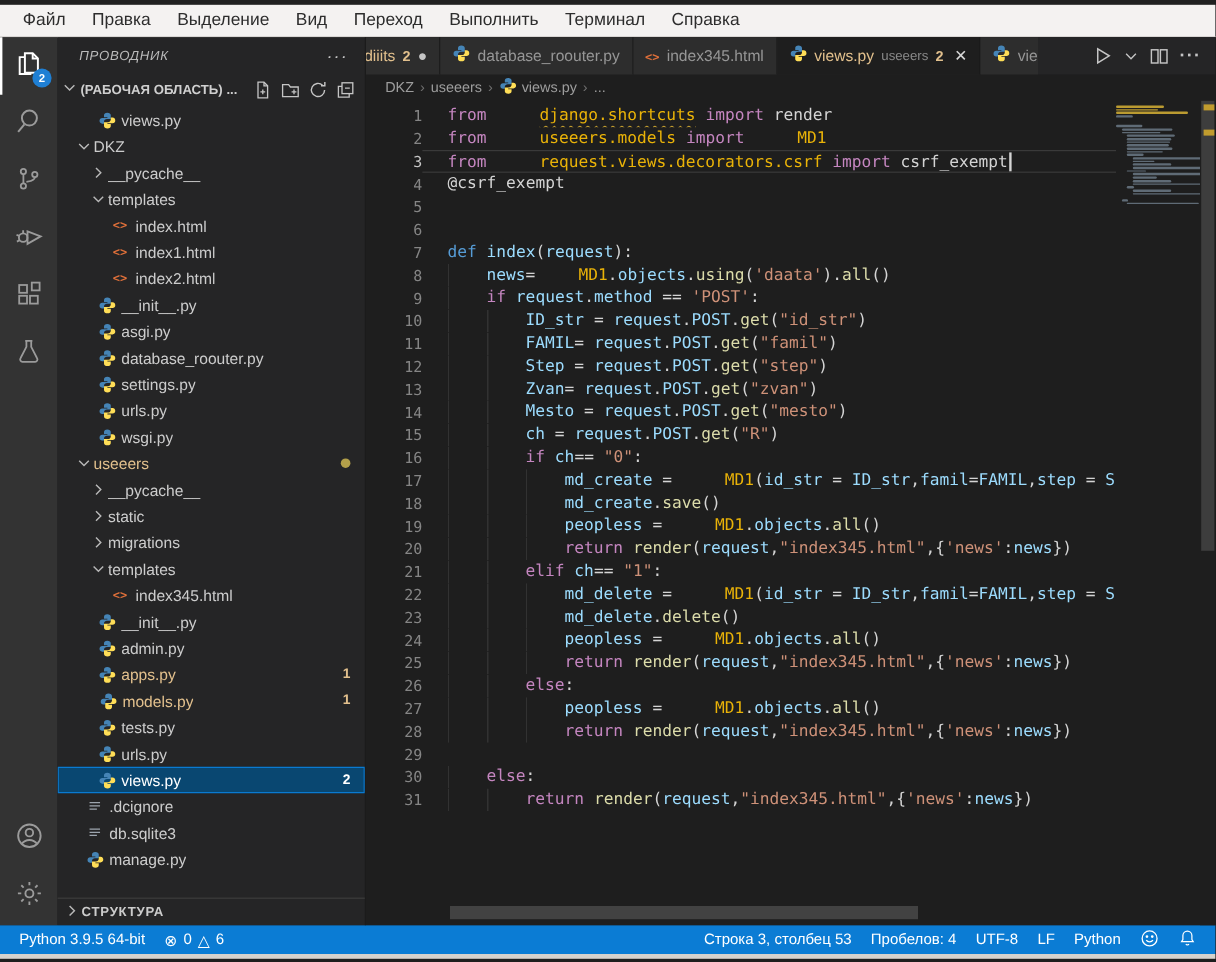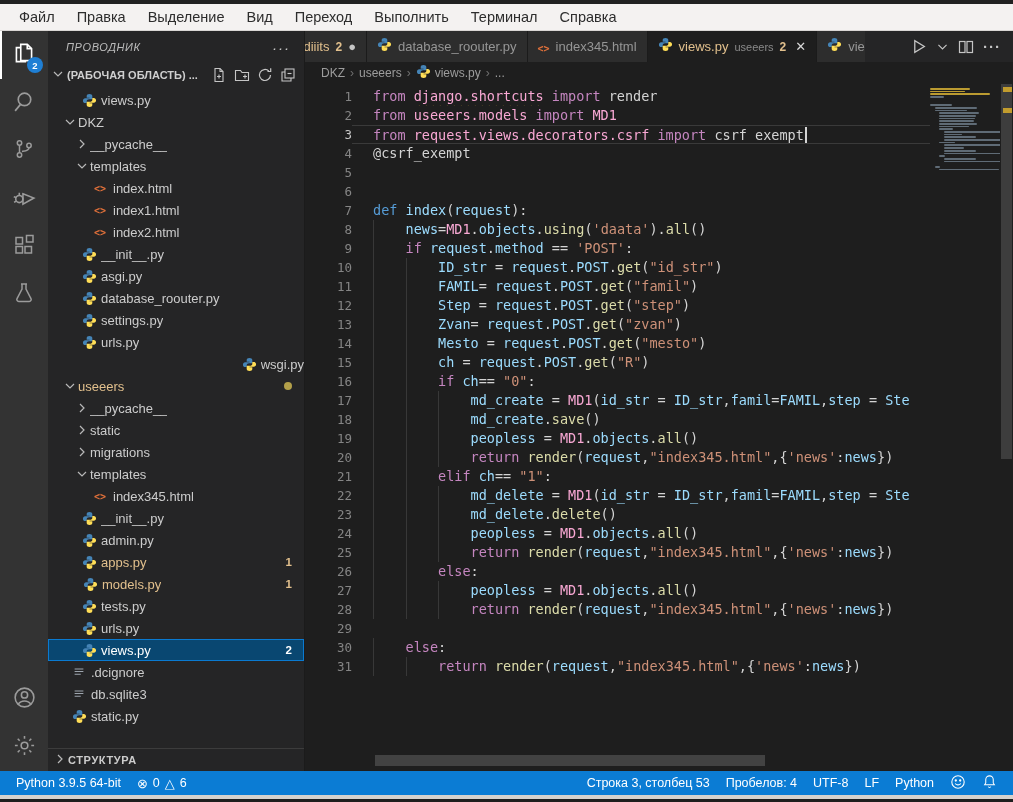--- a/index.html
+++ b/index.html
@@ -57,21 +57,21 @@
   .breadcrumb .bc{display:flex;align-items:center;gap:4px;cursor:pointer;}
   
   .code-wrap{flex:1;display:flex;min-height:0;position:relative;}
   .code-main{flex:1;min-width:0;overflow:hidden;padding-top:3px;position:relative;}
   .line{display:flex;height:19px;white-space:pre;font-family:"DejaVu Sans Mono",monospace;font-size:13.5px;line-height:19px;}
   .ln{width:47px;text-align:right;color:#858585;flex:none;font-size:12.5px;user-select:none;}
   .lc{padding-left:21px;flex:1;min-width:0;overflow:hidden;box-sizing:border-box;}
   .line.cur .ln{color:#c6c6c6;}
   .line.cur .lc{border-top:1px solid #3a3a3a;border-bottom:1px solid #3a3a3a;}
   .ind{display:inline-block;width:4ch;box-shadow:inset 1px 0 0 #383838;height:19px;vertical-align:top;}
-  .tk-k{color:#C586C0;} .tk-d{color:#569CD6;} .tk-t{color:#f9a8d4;} .tk-f{color:#DCDCAA;}
+  .tk-k{color:#C586C0;} .tk-d{color:#569CD6;} .tk-t{color:#eab308;margin-left:36px;} .tk-f{color:#DCDCAA;}
   .tk-v{color:#9CDCFE;} .tk-s{color:#CE9178;} .tk-w{color:#D4D4D4;}
   .sq{text-decoration:underline wavy #bf9a2e;text-underline-offset:4px;text-decoration-thickness:1px;}
   .cursor{display:inline-block;width:2px;height:16px;background:#d4d4d4;vertical-align:text-bottom;margin-left:1px;}
   .minimap{width:70px;flex:none;padding-top:4px;overflow:hidden;}
   .mm-line{height:2.7px;}
   .mm-bar{height:1.7px;background:#5f6b76;border-radius:1px;}
   .mm-line.warn .mm-bar{background:#bb9b31;}
   .vscroll{width:13px;flex:none;position:relative;background:#1e1e1e;}
   .vthumb{position:absolute;left:1px;top:0;width:11px;height:375px;background:rgba(121,121,121,.35);}
   .ovr-mark{position:absolute;right:1px;width:9px;height:5px;background:#c19c2e;}
@@ -292,21 +292,21 @@
         </div>
         <div class="tree-row" style="padding-left: 34px;">
           <span class="fico">
             <svg width="15" height="15" viewBox="0 0 16 16">
               <path fill="#4584b6" d="M7.9 1C6 1 5 1.8 5 3.1V5h3v.7H3.4C2 5.7 1 6.7 1 8.2s1 2.5 2.4 2.5H5V8.9C5 7.5 6.2 6.6 7.6 6.6H11V3.1C11 1.8 9.8 1 7.9 1z"></path>
               <path fill="#ffde57" d="M8.1 15c1.9 0 2.9-.8 2.9-2.1V11H8v-.7h4.6c1.4 0 2.4-1 2.4-2.5s-1-2.5-2.4-2.5H11v1.8c0 1.4-1.2 2.3-2.6 2.3H5v3.5C5 14.2 6.2 15 8.1 15z"></path>
             </svg>
           </span>
           <span class="lbl">urls.py</span>
         </div>
-        <div class="tree-row" style="padding-left: 34px; justify-content: flex-end;">
+        <div class="tree-row" style="padding-left: 34px;">
           <span class="fico">
             <svg width="15" height="15" viewBox="0 0 16 16">
               <path fill="#4584b6" d="M7.9 1C6 1 5 1.8 5 3.1V5h3v.7H3.4C2 5.7 1 6.7 1 8.2s1 2.5 2.4 2.5H5V8.9C5 7.5 6.2 6.6 7.6 6.6H11V3.1C11 1.8 9.8 1 7.9 1z"></path>
               <path fill="#ffde57" d="M8.1 15c1.9 0 2.9-.8 2.9-2.1V11H8v-.7h4.6c1.4 0 2.4-1 2.4-2.5s-1-2.5-2.4-2.5H11v1.8c0 1.4-1.2 2.3-2.6 2.3H5v3.5C5 14.2 6.2 15 8.1 15z"></path>
             </svg>
           </span>
           <span class="lbl">wsgi.py</span>
         </div>
         <div class="tree-row mod" style="padding-left: 14px;">
           <span class="chev">
@@ -437,21 +437,21 @@
           </span>
           <span class="lbl">db.sqlite3</span>
         </div>
         <div class="tree-row" style="padding-left: 24px;">
           <span class="fico">
             <svg width="15" height="15" viewBox="0 0 16 16">
               <path fill="#4584b6" d="M7.9 1C6 1 5 1.8 5 3.1V5h3v.7H3.4C2 5.7 1 6.7 1 8.2s1 2.5 2.4 2.5H5V8.9C5 7.5 6.2 6.6 7.6 6.6H11V3.1C11 1.8 9.8 1 7.9 1z"></path>
               <path fill="#ffde57" d="M8.1 15c1.9 0 2.9-.8 2.9-2.1V11H8v-.7h4.6c1.4 0 2.4-1 2.4-2.5s-1-2.5-2.4-2.5H11v1.8c0 1.4-1.2 2.3-2.6 2.3H5v3.5C5 14.2 6.2 15 8.1 15z"></path>
             </svg>
           </span>
-          <span class="lbl">static.py</span>
+          <span class="lbl">manage.py</span>
         </div>
       </div>
     <div class="structure">
       <span class="chev" id="st-chev"><svg width="16" height="16" viewBox="0 0 16 16" fill="none" stroke="#b8b8b8" stroke-width="1.2">
             <path d="M6 4l4 4-4 4"></path>
           </svg></span>
       <span>СТРУКТУРА</span>
     </div>
   </div>
 

